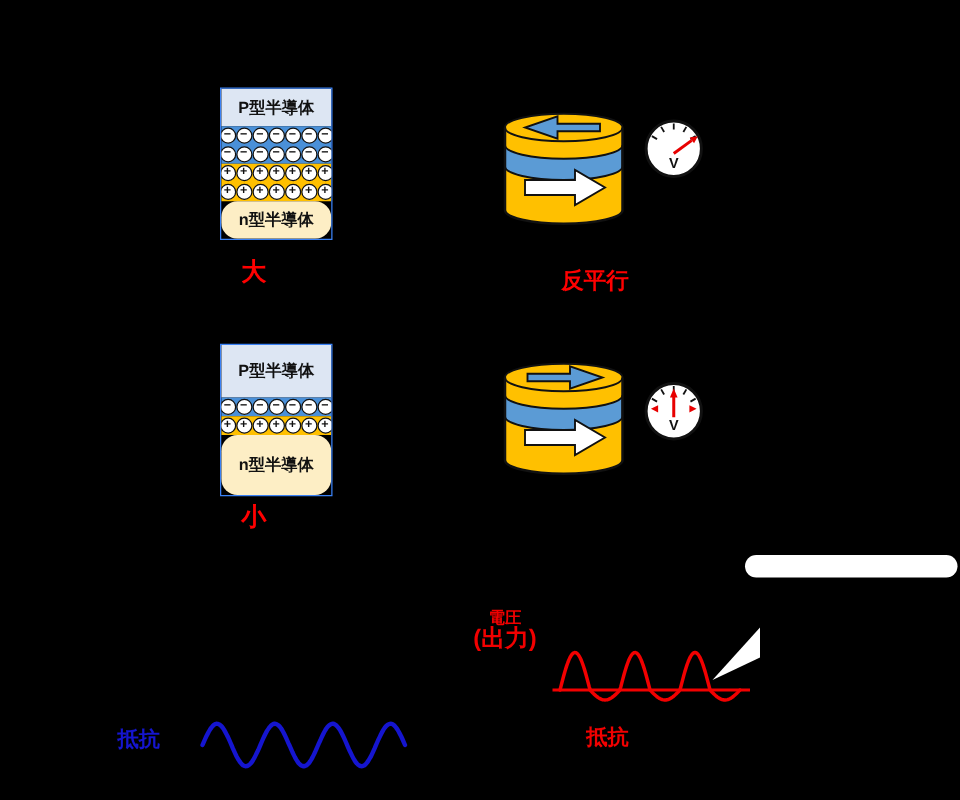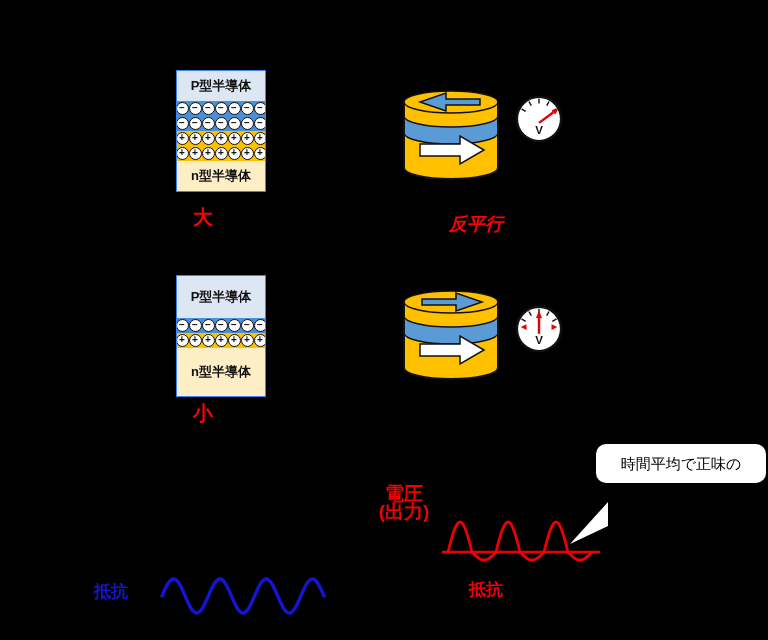--- a/index.html
+++ b/index.html
@@ -4,35 +4,35 @@
 <style>
   * { margin:0; padding:0; box-sizing:border-box; }
   html,body { background:#000; font-family:"Liberation Sans", sans-serif; }
   .canvas { position:relative; width:768px; height:640px; background:#000; overflow:hidden; }
   .abs { position:absolute; }
 
   
   .pn-stack { position:absolute; width:90px; overflow:hidden; border:1px solid #3b82f6; background:#000; }
   .band { width:100%; text-align:center; color:#111; font-size:13px; font-weight:bold; }
   .p-band { background:#dde6f3; }
-  .n-band { background:#fdeec5; }
+  .n-band { background:#fdeec5;border-radius:13px; }
   .minus-band { background:#4a90d8; }
   .plus-band { background:#ffc000; }
   .crow { display:flex; justify-content:center; align-items:center; height:15px; }
   .circ { flex:0 0 13px; width:13px; height:13px; border-radius:50%; background:#fff; border:1px solid #111;
           font-size:10px; line-height:10px; text-align:center; color:#111; font-weight:bold; }
 
   
   .rlabel { position:absolute; color:#ff0000; font-weight:bold; text-align:center; }
   .size-label { font-size:20px; }
   .state-label { font-size:18px; }
   .blabel { position:absolute; color:#1515cf; font-weight:bold; font-size:17px; }
   .redtxt { position:absolute; color:#f20000; font-weight:bold; font-size:17px; text-align:center; }
   .vlabel { position:absolute; color:#f20000; font-weight:bold; text-align:center; line-height:18px; }
-  .vlabel .l1 { font-size:19px; }
+  .vlabel .l1 { font-size:13px; }
   .vlabel .l2 { font-size:19px; }
 
   
   .bubble { position:absolute; left:596px; top:444px; width:170px; background:#fff; border-radius:10px;
             padding:9px 4px; color:#000; font-size:15px; line-height:21px; text-align:center; }
 
   .overlay { position:absolute; left:0; top:0; pointer-events:none; }
 </style>
 </head>
 <body>
@@ -124,21 +124,21 @@
   <svg class="abs" style="left:396px; top:80px;" width="110" height="105" viewBox="0 0 110 105">
     <path d="M8,22 L8,88 A47,11 0 0 0 102,88 L102,22" fill="#ffc000"></path>
     <path d="M8,36 L8,53 A47,11 0 0 0 102,53 L102,36 A47,11 0 0 1 8,36 Z" fill="#5b9bd5" stroke="#111" stroke-width="1.5"></path>
     <ellipse cx="55" cy="22" rx="47" ry="11" fill="#ffc000" stroke="#111" stroke-width="1.5"></ellipse>
     <path d="M8,22 L8,88 A47,11 0 0 0 102,88 L102,22" fill="none" stroke="#111" stroke-width="2"></path>
     <polygon points="24,64 64,64 64,56 88,70 64,84 64,76 24,76" fill="#fff" stroke="#111" stroke-width="1.5"></polygon>
     <g transform="translate(110,0) scale(-1,1)">
       <polygon points="26,19 60,19 60,13 86,22 60,31 60,25 26,25" fill="#5b9bd5" stroke="#111" stroke-width="1.5"></polygon>
     </g>
   </svg>
-  <div class="rlabel state-label" style="left:416px; top:212px; width:120px;font-style:italic;">反平行</div>
+  <div class="rlabel state-label" style="left:416px; top:212px; width:120px;">反平行</div>
 
   <svg class="abs" style="left:514px; top:94px;" width="50" height="50" viewBox="0 0 52 52">
     <circle cx="26" cy="26" r="23" fill="#fff" stroke="#111" stroke-width="2.5"></circle>
     <g stroke="#111" stroke-width="1.5">
       <line x1="26" y1="5" x2="26" y2="10"></line>
       <line x1="15.5" y1="7.8" x2="18" y2="12.1"></line>
       <line x1="36.5" y1="7.8" x2="34" y2="12.1"></line>
       <line x1="7.8" y1="15.5" x2="12.1" y2="18"></line>
       <line x1="44.2" y1="15.5" x2="39.9" y2="18"></line>
     </g>
@@ -183,21 +183,20 @@
   <div class="blabel" style="left:94px; top:580px;">抵抗</div>
 
   <div class="vlabel" style="left:377px; top:485px; width:54px;">
     <div class="l1">電圧</div>
     <div class="l2">(出力)</div>
   </div>
 
   <div class="redtxt" style="left:426px; top:578px; width:120px;">抵抗</div>
 
   <div class="bubble">
-    <div>時間平均で正味の</div>
   </div>
 
   <svg class="overlay" width="768" height="640" viewBox="0 0 768 640">
     <polygon points="608,502 608,526 570,544" fill="#fff"></polygon>
     <line x1="442" y1="552" x2="600" y2="552" stroke="#f20000" stroke-width="2.5"></line>
     <path fill="none" stroke-width="3.5" stroke-linecap="round" stroke-linejoin="round" d="M162.0,596.0L163.0,593.7L164.0,591.4L165.0,589.2L166.1,587.1L167.1,585.2L168.1,583.5L169.1,582.1L170.1,580.9L171.1,579.9L172.1,579.3L173.1,579.0L174.2,579.1L175.2,579.4L176.2,580.1L177.2,581.0L178.2,582.2L179.2,583.7L180.2,585.5L181.2,587.4L182.3,589.5L183.3,591.7L184.3,594.0L185.3,596.3L186.3,598.7L187.3,600.9L188.3,603.1L189.3,605.2L190.3,607.0L191.4,608.7L192.4,610.1L193.4,611.3L194.4,612.2L195.4,612.7L196.4,613.0L197.4,612.9L198.4,612.5L199.5,611.8L200.5,610.8L201.5,609.6L202.5,608.0L203.5,606.3L204.5,604.3L205.5,602.2L206.6,600.0L207.6,597.7L208.6,595.3L209.6,593.0L210.6,590.7L211.6,588.6L212.6,586.6L213.6,584.7L214.7,583.1L215.7,581.7L216.7,580.6L217.7,579.7L218.7,579.2L219.7,579.0L220.7,579.1L221.7,579.6L222.8,580.3L223.8,581.3L224.8,582.6L225.8,584.2L226.8,586.0L227.8,588.0L228.8,590.1L229.8,592.4L230.8,594.7L231.9,597.0L232.9,599.3L233.9,601.6L234.9,603.7L235.9,605.7L236.9,607.5L237.9,609.1L238.9,610.5L240.0,611.6L241.0,612.4L242.0,612.8L243.0,613.0L244.0,612.8L245.0,612.4L246.0,611.6L247.1,610.5L248.1,609.1L249.1,607.5L250.1,605.7L251.1,603.7L252.1,601.6L253.1,599.3L254.1,597.0L255.1,594.7L256.2,592.4L257.2,590.1L258.2,588.0L259.2,586.0L260.2,584.2L261.2,582.6L262.2,581.3L263.3,580.3L264.3,579.6L265.3,579.1L266.3,579.0L267.3,579.2L268.3,579.7L269.3,580.6L270.3,581.7L271.4,583.1L272.4,584.7L273.4,586.6L274.4,588.6L275.4,590.7L276.4,593.0L277.4,595.3L278.4,597.7L279.4,600.0L280.5,602.2L281.5,604.3L282.5,606.3L283.5,608.0L284.5,609.6L285.5,610.8L286.5,611.8L287.6,612.5L288.6,612.9L289.6,613.0L290.6,612.7L291.6,612.2L292.6,611.3L293.6,610.1L294.6,608.7L295.6,607.0L296.7,605.2L297.7,603.1L298.7,600.9L299.7,598.7L300.7,596.3L301.7,594.0L302.7,591.7L303.8,589.5L304.8,587.4L305.8,585.5L306.8,583.7L307.8,582.2L308.8,581.0L309.8,580.1L310.8,579.4L311.9,579.1L312.9,579.0L313.9,579.3L314.9,579.9L315.9,580.9L316.9,582.1L317.9,583.5L318.9,585.2L319.9,587.1L321.0,589.2L322.0,591.4L323.0,593.7L324.0,596.0" stroke="#1515cf"></path>
     <path fill="none" stroke-width="2.8" stroke-linecap="round" stroke-linejoin="round" d="M448.0,552.0L448.9,548.5L449.8,545.0L450.7,541.6L451.6,538.4L452.5,535.3L453.4,532.5L454.3,530.0L455.2,527.7L456.1,525.8L457.0,524.3L457.9,523.1L458.8,522.4L459.7,522.0L460.6,522.1L461.5,522.6L462.4,523.5L463.3,524.8L464.2,526.4L465.1,528.4L466.0,530.8L466.9,533.4L467.8,536.3L468.7,539.4L469.6,542.7L470.5,546.1L471.4,549.6L472.3,552.3L473.2,553.3L474.1,554.2L475.0,555.1L475.9,555.9L476.8,556.7L477.7,557.4L478.6,558.1L479.5,558.7L480.4,559.1L481.3,559.5L482.2,559.8L483.1,559.9L484.0,560.0L484.9,559.9L485.8,559.8L486.7,559.5L487.6,559.1L488.5,558.7L489.4,558.1L490.3,557.4L491.2,556.7L492.1,555.9L493.0,555.1L493.9,554.2L494.8,553.3L495.7,552.3L496.6,549.6L497.5,546.1L498.4,542.7L499.3,539.4L500.2,536.3L501.1,533.4L502.0,530.8L502.9,528.4L503.8,526.4L504.7,524.8L505.6,523.5L506.5,522.6L507.4,522.1L508.3,522.0L509.2,522.4L510.1,523.1L511.0,524.3L511.9,525.8L512.8,527.7L513.7,530.0L514.6,532.5L515.5,535.3L516.4,538.4L517.3,541.6L518.2,545.0L519.1,548.5L520.0,552.0L520.9,552.9L521.8,553.9L522.7,554.8L523.6,555.6L524.5,556.4L525.4,557.2L526.3,557.9L527.2,558.5L528.1,559.0L529.0,559.4L529.9,559.7L530.8,559.9L531.7,560.0L532.6,560.0L533.5,559.8L534.4,559.6L535.3,559.3L536.2,558.8L537.1,558.3L538.0,557.7L538.9,557.0L539.8,556.2L540.7,555.3L541.6,554.5L542.5,553.6L543.4,552.6L544.3,550.8L545.2,547.3L546.1,543.9L547.0,540.5L547.9,537.3L548.8,534.4L549.7,531.6L550.6,529.2L551.5,527.1L552.4,525.3L553.3,523.9L554.2,522.8L555.1,522.2L556.0,522.0L556.9,522.2L557.8,522.8L558.7,523.9L559.6,525.3L560.5,527.1L561.4,529.2L562.3,531.6L563.2,534.4L564.1,537.3L565.0,540.5L565.9,543.9L566.8,547.3L567.7,550.8L568.6,552.6L569.5,553.6L570.4,554.5L571.3,555.3L572.2,556.2L573.1,557.0L574.0,557.7L574.9,558.3L575.8,558.8L576.7,559.3L577.6,559.6L578.5,559.8L579.4,560.0L580.3,560.0L581.2,559.9L582.1,559.7L583.0,559.4L583.9,559.0L584.8,558.5L585.7,557.9L586.6,557.2L587.5,556.4L588.4,555.6L589.3,554.8L590.2,553.9L591.1,552.9L592.0,552.0" stroke="#f20000"></path>
   </svg>
 
 </div>

